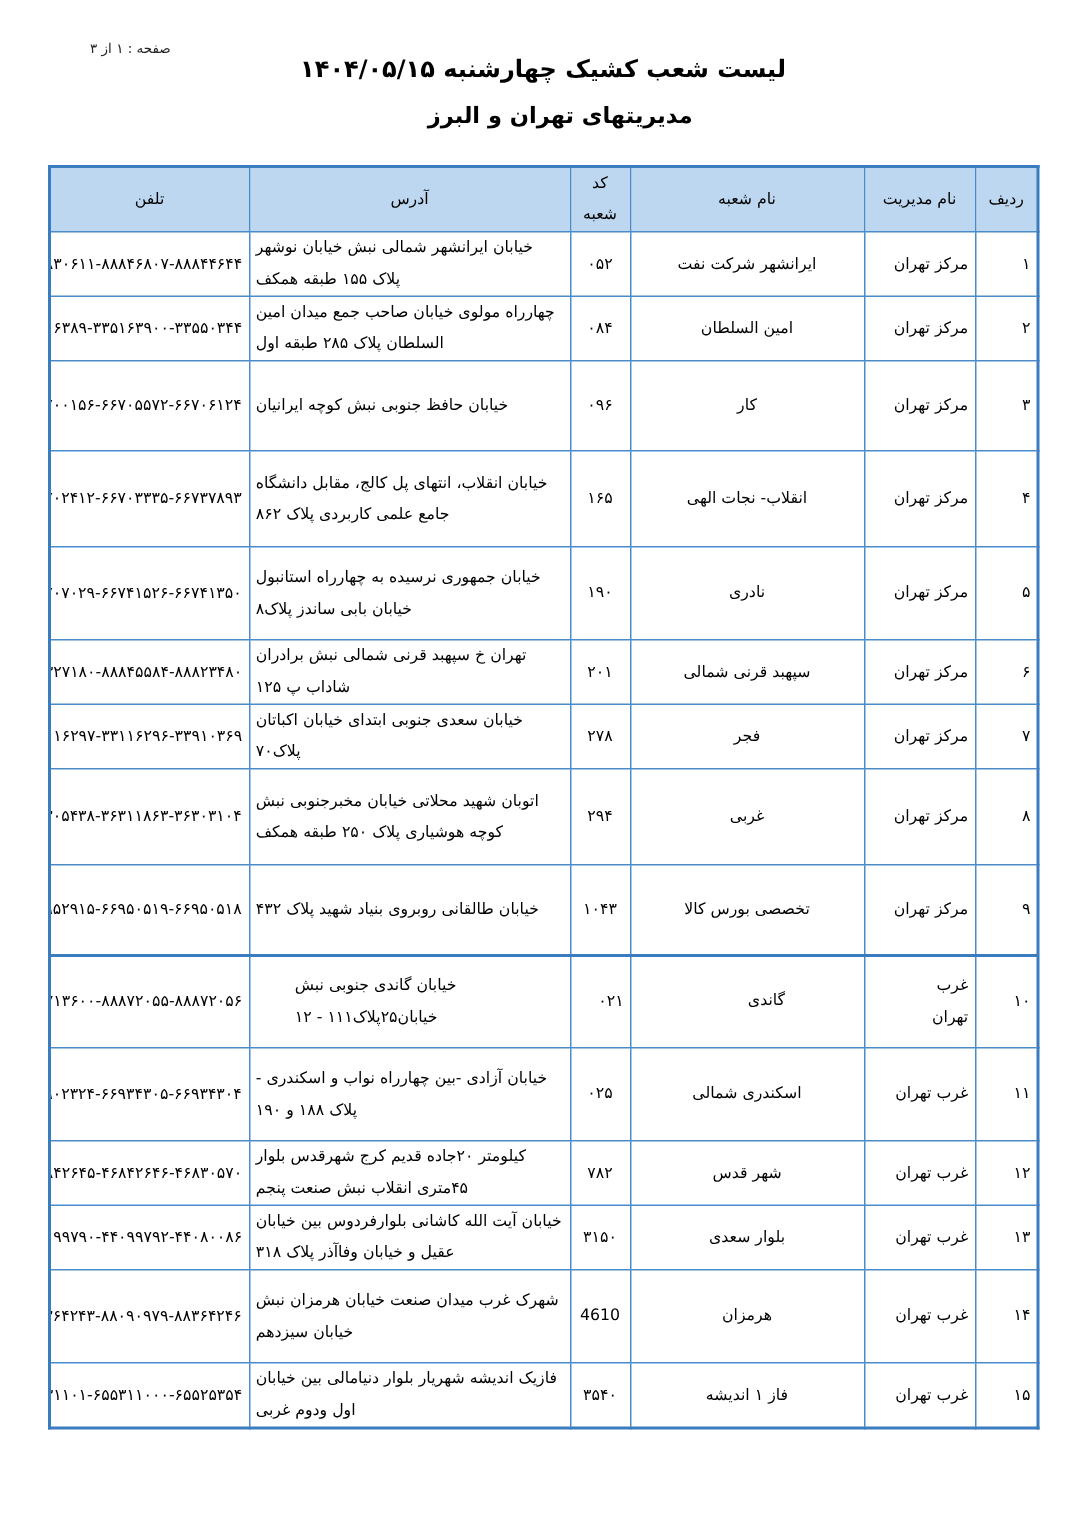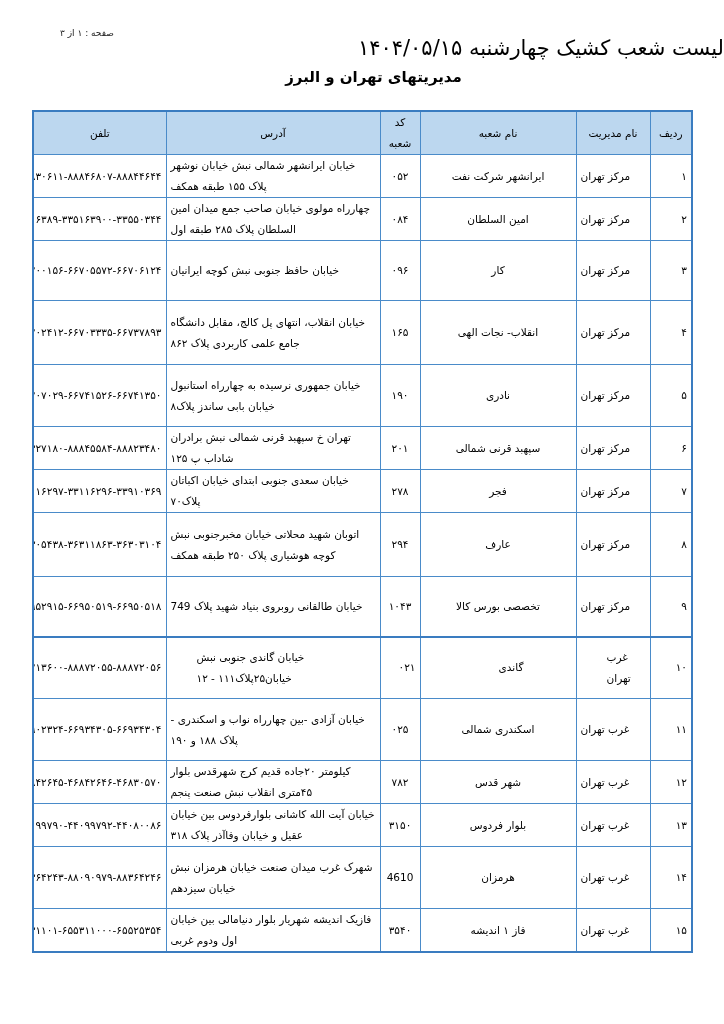--- a/index.html
+++ b/index.html
@@ -6,41 +6,41 @@
   body {
     width: 724px; height: 1024px; position: relative; overflow: hidden;
     font-family: "DejaVu Sans", sans-serif; color: #000;
   }
   .page-num {
     position: absolute; left: 40px; top: 28px; font-size: 9px; direction: rtl;
     color: #222;
     margin-left: 20px;
   }
   .title {
-    position: absolute; left: 0; right: 0; top: 36px; text-align: right;
-    font-size: 21px; font-weight: normal; direction: rtl;
+    position: absolute; left: 0; right: 0; top: 36px; text-align: center;
+    font-size: 16px; font-weight: bold; direction: rtl;
   }
   .subtitle {
     position: absolute; left: 0; right: 0; top: 68px; text-align: center;
     font-size: 15px; font-weight: bold; direction: rtl; padding-left: 23px;
   }
   table.branches {
     position: absolute; left: 32px; top: 110px; width: 659px;
     border-collapse: collapse; direction: rtl; table-layout: fixed;
     border: 2px solid #3a7cc0;
   }
   table.branches th, table.branches td {
     border: 1px solid #4a8bc9; font-size: 10.5px; padding: 0 4px;
     vertical-align: middle; line-height: 21px; overflow: hidden;
   }
   table.branches th {
     background: #bcd7ef; font-weight: normal; height: 42px; text-align: center;
   }
   th.c-row, td.c-row { text-align: right; padding-right: 8px; margin-left: 24px; }
-  th.c-mgmt, td.c-mgmt { text-align: left; padding-right: 10px; }
+  th.c-mgmt, td.c-mgmt { text-align: right; padding-right: 10px; }
   td.c-name, td.c-code, td.c-phone { text-align: center; }
   th.c-code { text-align: right; }
   td.c-addr { text-align: left; padding-right: 3px; }
   td.c-phone { direction: rtl; letter-spacing: 0.3px; }
   tr.group-start td { border-top: 2px solid #3a7cc0; padding-left: 30px; }
 </style>
 </head>
 <body>
 
 <div class="page-num">صفحه : ۱ از ۳</div>
@@ -119,31 +119,31 @@
         <td class="c-row">۷</td>
         <td class="c-mgmt">مرکز تهران</td>
         <td class="c-name">فجر</td>
         <td class="c-code">۲۷۸</td>
         <td class="c-addr">خیابان سعدی جنوبی ابتدای خیابان اکباتان پلاک۷۰</td>
         <td class="c-phone">۳۳۱۱۶۲۹۷-۳۳۱۱۶۲۹۶-۳۳۹۱۰۳۶۹</td>
       </tr>
       <tr style="height: 64px;">
         <td class="c-row">۸</td>
         <td class="c-mgmt">مرکز تهران</td>
-        <td class="c-name">عارف</td>
+        <td class="c-name">غربی</td>
         <td class="c-code">۲۹۴</td>
         <td class="c-addr">اتوبان شهید محلاتی خیابان مخبرجنوبی نبش کوچه هوشیاری پلاک ۲۵۰ طبقه همکف</td>
         <td class="c-phone">۳۶۳۱۶۵۳۶-۳۶۳۰۵۴۳۸-۳۶۳۱۱۸۶۳-۳۶۳۰۳۱۰۴</td>
       </tr>
       <tr style="height: 60px;">
         <td class="c-row">۹</td>
         <td class="c-mgmt">مرکز تهران</td>
         <td class="c-name">تخصصی بورس کالا</td>
         <td class="c-code">۱۰۴۳</td>
-        <td class="c-addr">خیابان طالقانی روبروی بنیاد شهید پلاک 749</td>
+        <td class="c-addr">خیابان طالقانی روبروی بنیاد شهید پلاک ۴۳۲</td>
         <td class="c-phone">۶۶۴۶۲۹۲۱-۶۶۹۵۲۹۱۵-۶۶۹۵۰۵۱۹-۶۶۹۵۰۵۱۸</td>
       </tr>
       <tr class="group-start" style="height: 62px;">
         <td class="c-row">۱۰</td>
         <td class="c-mgmt">غرب تهران</td>
         <td class="c-name">گاندی</td>
         <td class="c-code">۰۲۱</td>
         <td class="c-addr">خیابان گاندی جنوبی نبش خیابان۲۵پلاک۱۱۱ - ۱۲</td>
         <td class="c-phone">۸۸۲۰۷۵۴۷-۸۸۷۷۱۳۶۰۰-۸۸۸۷۲۰۵۵-۸۸۸۷۲۰۵۶</td>
       </tr>
@@ -159,21 +159,21 @@
         <td class="c-row">۱۲</td>
         <td class="c-mgmt">غرب تهران</td>
         <td class="c-name">شهر قدس</td>
         <td class="c-code">۷۸۲</td>
         <td class="c-addr">کیلومتر ۲۰جاده قدیم کرج شهرقدس بلوار ۴۵متری انقلاب نبش صنعت پنجم</td>
         <td class="c-phone">۴۶۸۴۲۶۴۵-۴۶۸۴۲۶۴۶-۴۶۸۳۰۵۷۰</td>
       </tr>
       <tr style="height: 42px;">
         <td class="c-row">۱۳</td>
         <td class="c-mgmt">غرب تهران</td>
-        <td class="c-name">بلوار فردوس</td>
+        <td class="c-name">بلوار سعدی</td>
         <td class="c-code">۳۱۵۰</td>
         <td class="c-addr">خیابان آیت الله کاشانی بلوارفردوس بین خیابان عقیل و خیابان وفاآذر پلاک ۳۱۸</td>
         <td class="c-phone">۴۴۰۹۹۷۹۰-۴۴۰۹۹۷۹۲-۴۴۰۸۰۰۸۶</td>
       </tr>
       <tr style="height: 62px;">
         <td class="c-row">۱۴</td>
         <td class="c-mgmt">غرب تهران</td>
         <td class="c-name">هرمزان</td>
         <td class="c-code">4610</td>
         <td class="c-addr">شهرک غرب میدان صنعت خیابان هرمزان نبش خیابان سیزدهم</td>

